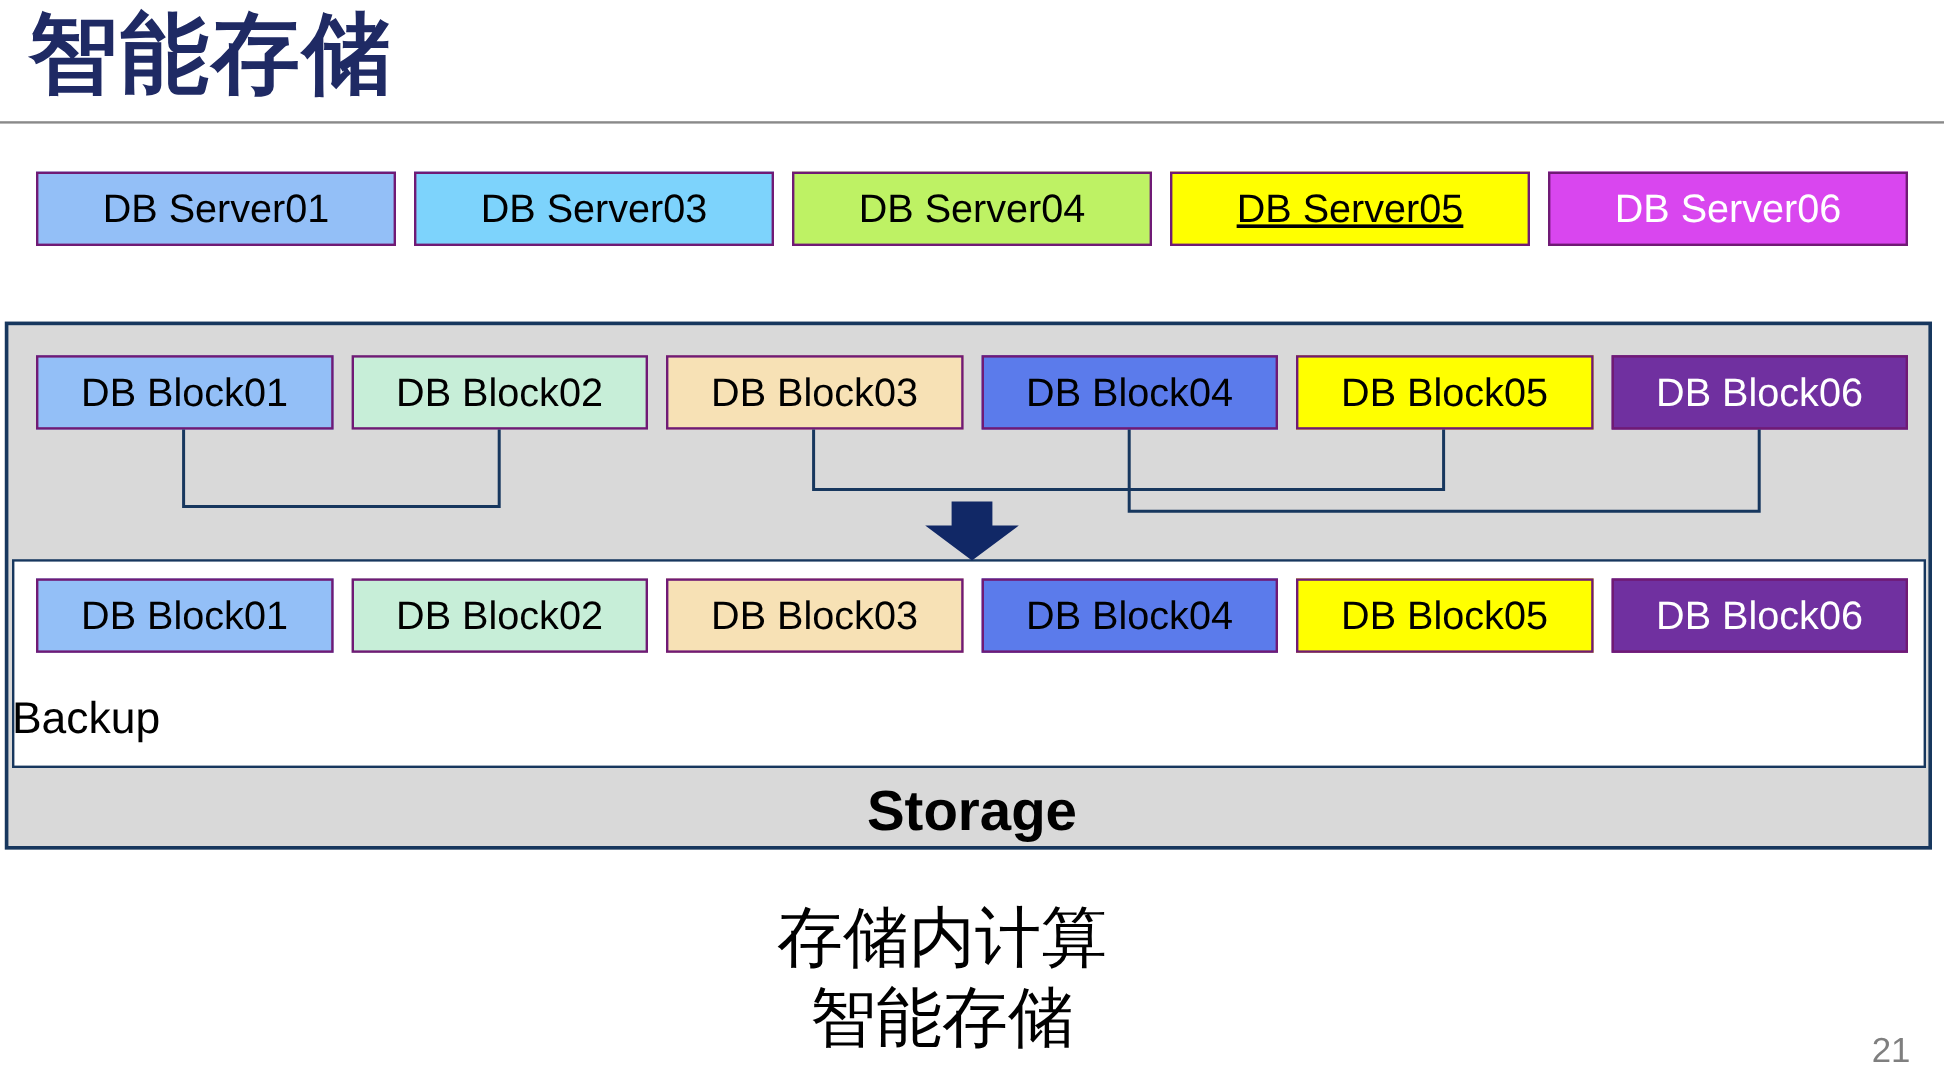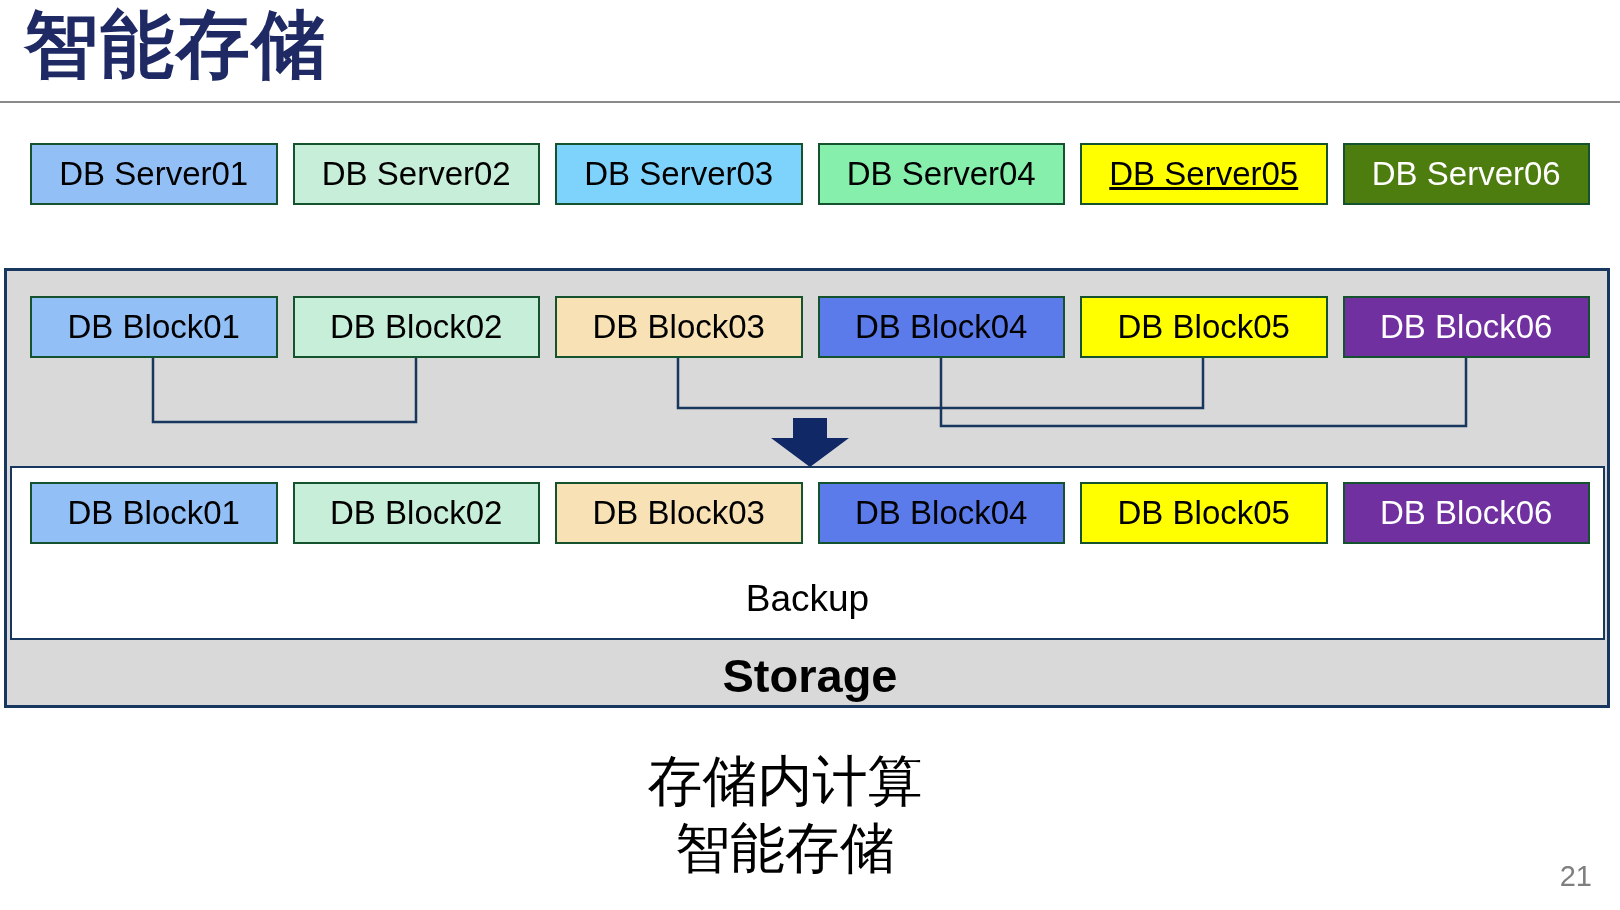--- a/index.html
+++ b/index.html
@@ -16,34 +16,34 @@
   }
   .box-row{
     position:absolute;left:30px;width:1560px;height:62px;
     display:flex;gap:15px;
   }
   .row-servers{top:143px;}
   .row-blocks-top{top:296px;}
   .row-blocks-bottom{top:482px;}
   .cell{
     flex:1;display:flex;align-items:center;justify-content:center;
-    border:2px solid #14532d;box-sizing:border-box;
+    border:2px solid #701a75;box-sizing:border-box;
     font-size:33px;color:#000;white-space:nowrap;
   }
   .panel-gray{
     position:absolute;left:4px;top:268px;width:1606px;height:440px;
     border:3px solid #17375E;box-sizing:border-box;
   }
   .panel-white{
     position:absolute;left:10px;top:466px;width:1595px;height:174px;
     background:#ffffff;border:2px solid #17375E;box-sizing:border-box;
   }
   .overlay{position:absolute;left:0;top:0;width:1620px;height:910px;pointer-events:none;}
   .backup-label{
-    position:absolute;left:10px;top:578px;width:1595px;text-align:center;
+    position:absolute;left:10px;top:578px;width:1595px;text-align:left;
     font-size:37px;color:#000;
   }
   .storage-label{
     position:absolute;left:0;top:648px;width:1620px;text-align:center;
     font-size:47px;font-weight:bold;color:#000;
   }
   .captions{
     position:absolute;left:0;top:748px;width:1570px;text-align:center;
     font-size:55px;line-height:67px;color:#000;
   }
@@ -54,25 +54,24 @@
 </head>
 <body>
 
 <div class="slide">
 
   <h1 class="title" style="color: rgb(31, 42, 100);">智能存储</h1>
   <div class="title-rule"></div>
 
   <div class="box-row row-servers">
     <div class="cell" style="background: rgb(147, 191, 247); color: rgb(0, 0, 0);">DB Server01</div>
-    <div class="cell" style="background: rgb(199, 238, 216); color: rgb(0, 0, 0);">DB Server02</div>
     <div class="cell" style="background: #7dd3fc; color: rgb(0, 0, 0);">DB Server03</div>
-    <div class="cell" style="background: #86efac; color: rgb(0, 0, 0);">DB Server04</div>
+    <div class="cell" style="background: #bef264; color: rgb(0, 0, 0);">DB Server04</div>
     <div class="cell" style="background: rgb(255, 255, 0); color: rgb(0, 0, 0); text-decoration: underline;">DB Server05</div>
-    <div class="cell" style="background: #4d7c0f; color: rgb(255, 255, 255);">DB Server06</div>
+    <div class="cell" style="background: #d946ef; color: rgb(255, 255, 255);">DB Server06</div>
   </div>
 
   <div class="panel-gray" style="background: rgb(217, 217, 217);"></div>
 
   <div class="box-row row-blocks-top">
     <div class="cell" style="background: rgb(147, 191, 247); color: rgb(0, 0, 0);">DB Block01</div>
     <div class="cell" style="background: rgb(199, 238, 216); color: rgb(0, 0, 0);">DB Block02</div>
     <div class="cell" style="background: rgb(247, 225, 181); color: rgb(0, 0, 0);">DB Block03</div>
     <div class="cell" style="background: rgb(91, 123, 235); color: rgb(0, 0, 0);">DB Block04</div>
     <div class="cell" style="background: rgb(255, 255, 0); color: rgb(0, 0, 0);">DB Block05</div>

